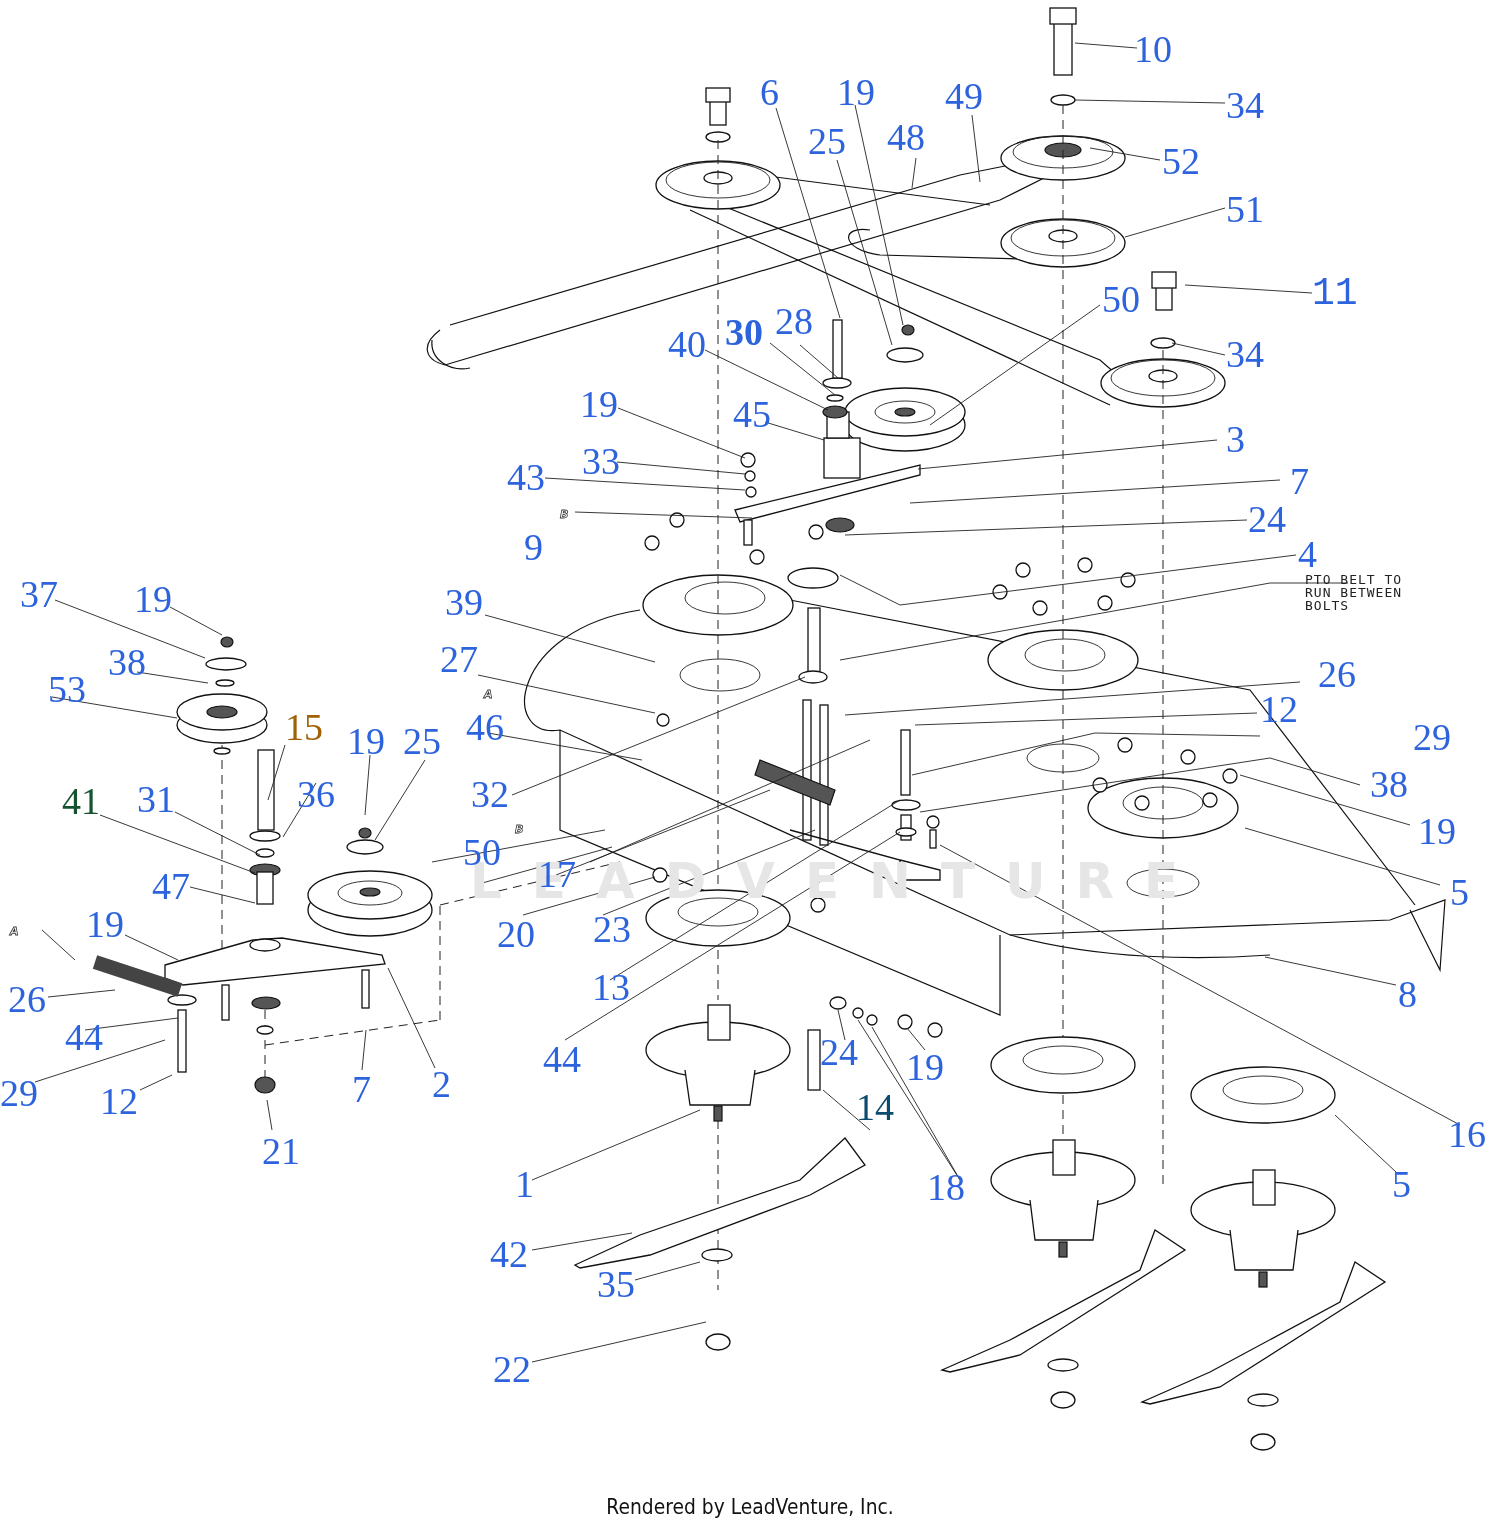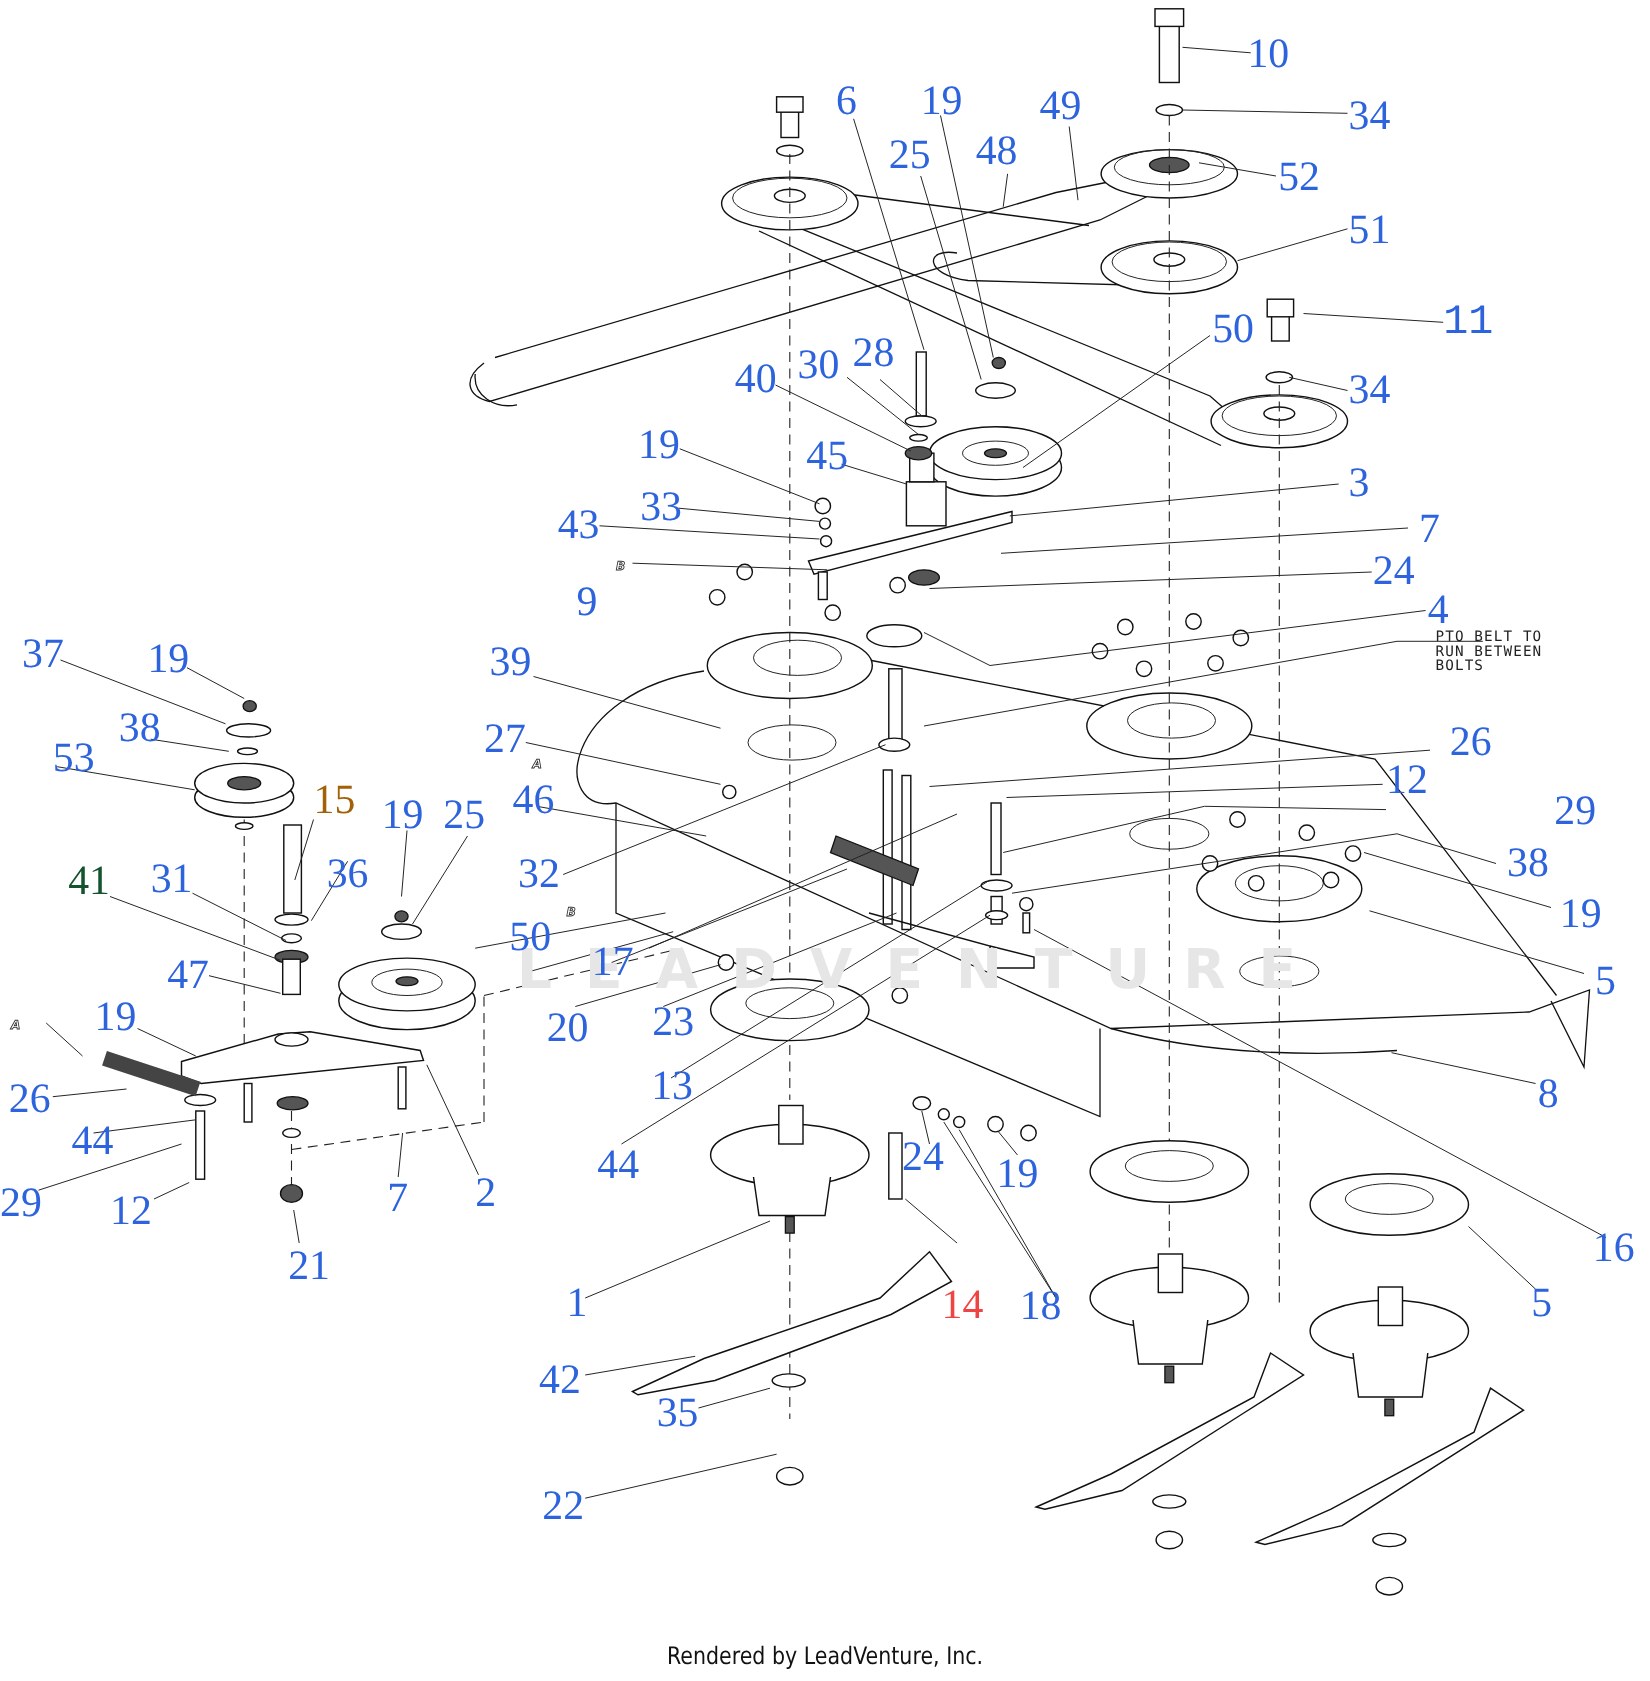--- a/index.html
+++ b/index.html
@@ -337,36 +337,36 @@
 <span class="callout" style="left: 837px; top: 73px; color: rgb(45, 99, 220);">19</span>
 <span class="callout" style="left: 945px; top: 77px; color: rgb(45, 99, 220);">49</span>
 <span class="callout" style="left: 808px; top: 122px; color: rgb(45, 99, 220);">25</span>
 <span class="callout" style="left: 887px; top: 118px; color: rgb(45, 99, 220);">48</span>
 <span class="callout" style="left: 1162px; top: 142px; color: rgb(45, 99, 220);">52</span>
 <span class="callout" style="left: 1226px; top: 190px; color: rgb(45, 99, 220);">51</span>
 <span class="callout" style="left: 1312px; top: 275px; color: rgb(45, 99, 220); font-family: Liberation Mono, monospace;">11</span>
 <span class="callout" style="left: 1102px; top: 280px; color: rgb(45, 99, 220);">50</span>
 <span class="callout" style="left: 1226px; top: 335px; color: rgb(45, 99, 220);">34</span>
 <span class="callout" style="left: 775px; top: 302px; color: rgb(45, 99, 220);">28</span>
-<span class="callout" style="left: 725px; top: 313px; color: rgb(45, 99, 220);">30</span>
+<span class="callout" style="left: 725px; top: 313px; color: rgb(45, 99, 220); font-weight: bold;">30</span>
 <span class="callout" style="left: 668px; top: 325px; color: rgb(45, 99, 220);">40</span>
 <span class="callout" style="left: 580px; top: 385px; color: rgb(45, 99, 220);">19</span>
 <span class="callout" style="left: 733px; top: 395px; color: rgb(45, 99, 220);">45</span>
 <span class="callout" style="left: 1226px; top: 420px; color: rgb(45, 99, 220);">3</span>
 <span class="callout" style="left: 582px; top: 442px; color: rgb(45, 99, 220);">33</span>
 <span class="callout" style="left: 507px; top: 458px; color: rgb(45, 99, 220);">43</span>
 <span class="callout" style="left: 1290px; top: 462px; color: rgb(45, 99, 220);">7</span>
 <span class="callout" style="left: 1248px; top: 500px; color: rgb(45, 99, 220);">24</span>
 <span class="callout" style="left: 524px; top: 528px; color: rgb(45, 99, 220);">9</span>
 <span class="callout" style="left: 1298px; top: 535px; color: rgb(45, 99, 220);">4</span>
 <span class="callout" style="left: 20px; top: 575px; color: rgb(45, 99, 220);">37</span>
 <span class="callout" style="left: 134px; top: 580px; color: rgb(45, 99, 220);">19</span>
 <span class="callout" style="left: 445px; top: 583px; color: rgb(45, 99, 220);">39</span>
 <span class="callout" style="left: 108px; top: 643px; color: rgb(45, 99, 220);">38</span>
-<span class="callout" style="left: 440px; top: 640px; color: rgb(45, 99, 220); margin-top: 13px;">27</span>
+<span class="callout" style="left: 440px; top: 640px; color: rgb(45, 99, 220);">27</span>
 <span class="callout" style="left: 20px; top: 670px; color: rgb(45, 99, 220); margin-left: 28px;">53</span>
 <span class="callout" style="left: 1318px; top: 655px; color: rgb(45, 99, 220);">26</span>
 <span class="callout" style="left: 285px; top: 708px; color: #a16207;">15</span>
 <span class="callout" style="left: 347px; top: 722px; color: rgb(45, 99, 220);">19</span>
 <span class="callout" style="left: 403px; top: 722px; color: rgb(45, 99, 220);">25</span>
 <span class="callout" style="left: 466px; top: 708px; color: rgb(45, 99, 220);">46</span>
 <span class="callout" style="left: 1260px; top: 690px; color: rgb(45, 99, 220);">12</span>
 <span class="callout" style="left: 1413px; top: 718px; color: rgb(45, 99, 220);">29</span>
 <span class="callout" style="left: 297px; top: 775px; color: rgb(45, 99, 220);">36</span>
 <span class="callout" style="left: 62px; top: 782px; color: #14532d;">41</span>
@@ -387,21 +387,21 @@
 <span class="callout" style="left: 65px; top: 1018px; color: rgb(45, 99, 220);">44</span>
 <span class="callout" style="left: 0px; top: 1074px; color: rgb(45, 99, 220);">29</span>
 <span class="callout" style="left: 100px; top: 1082px; color: rgb(45, 99, 220);">12</span>
 <span class="callout" style="left: 352px; top: 1070px; color: rgb(45, 99, 220);">7</span>
 <span class="callout" style="left: 432px; top: 1065px; color: rgb(45, 99, 220);">2</span>
 <span class="callout" style="left: 543px; top: 1040px; color: rgb(45, 99, 220);">44</span>
 <span class="callout" style="left: 820px; top: 1033px; color: rgb(45, 99, 220);">24</span>
 <span class="callout" style="left: 906px; top: 1048px; color: rgb(45, 99, 220);">19</span>
 <span class="callout" style="left: 262px; top: 1132px; color: rgb(45, 99, 220);">21</span>
 <span class="callout" style="left: 1448px; top: 1115px; color: rgb(45, 99, 220);">16</span>
-<span class="callout" style="left: 856px; top: 1167px; color: #ef4444;">14</span>
+<span class="callout" style="left: 856px; top: 1088px; color: #0c4a6e;">14</span>
 <span class="callout" style="left: 515px; top: 1165px; color: rgb(45, 99, 220);">1</span>
 <span class="callout" style="left: 927px; top: 1168px; color: rgb(45, 99, 220);">18</span>
 <span class="callout" style="left: 1392px; top: 1165px; color: rgb(45, 99, 220);">5</span>
 <span class="callout" style="left: 490px; top: 1235px; color: rgb(45, 99, 220);">42</span>
 <span class="callout" style="left: 597px; top: 1265px; color: rgb(45, 99, 220);">35</span>
 <span class="callout" style="left: 493px; top: 1350px; color: rgb(45, 99, 220);">22</span>
 
 <div class="footer">Rendered by LeadVenture, Inc.</div>
 
 </body></html>

